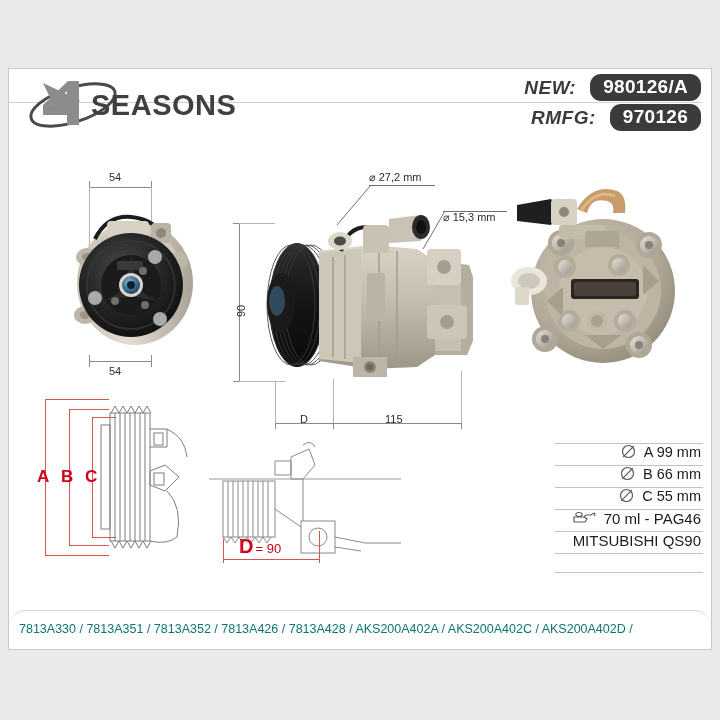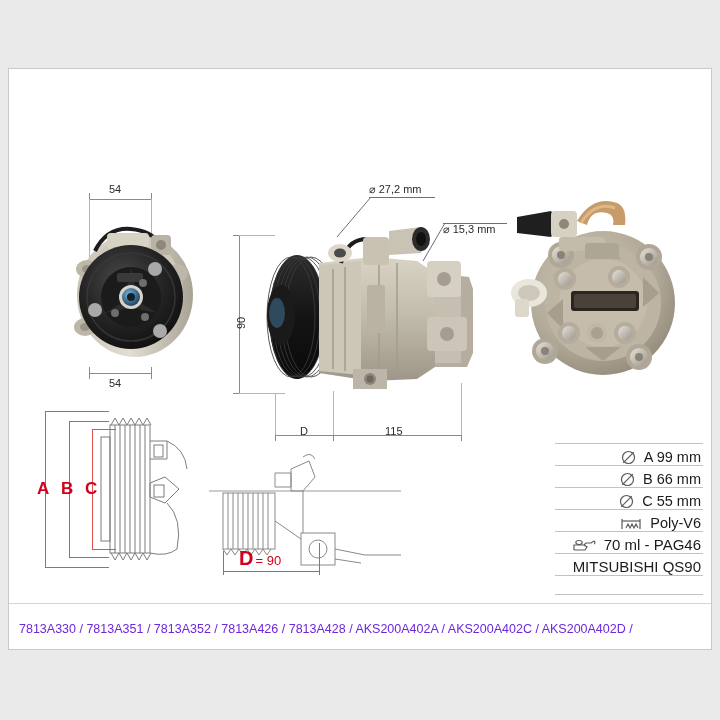--- a/index.html
+++ b/index.html
@@ -77,21 +77,21 @@
   .hrule-header {
     position: absolute;
     left: 0;
     top: 33px;
     width: 472px;
     height: 1px;
     background: #cfcfcf;
   }
 
   
-  .panel { position: absolute; margin-top: 12px; }
+  .panel { position: absolute; }
 
   
   .dim {
     position: absolute;
     font-size: 11px;
     color: #2b2b2b;
     white-space: nowrap;
   }
   .dim.vert {
     transform: rotate(-90deg);
@@ -104,37 +104,38 @@
   .line-h.red { background:#d9534f; }
   .line-v.red { background:#d9534f; }
 
   
   #partnumbers {
     position: absolute;
     left: 0;
     bottom: 0;
     width: 100%;
     border-top: 1px solid #d5d5d5;
-    padding: 14px 10px 8px 10px;
+    padding: 7px 10px 8px 10px;
     box-sizing: border-box;
     font-size: 12.5px;
-    color: #6d28d9;
+    color: #0f766e;
     line-height: 1.85;
+    border-radius: 17px;
   }
 
   
   #spec {
     position: absolute;
     right: 8px;
     top: 374px;
     width: 148px;
   }
   .spec-row {
     display: flex;
-    align-items: flex-end;
+    align-items: flex-start;
     justify-content: flex-end;
     border-top: 1px solid #c2c2c2;
     height: 21px;
     padding-right: 2px;
   }
   .spec-row:last-child { border-bottom: 1px solid #c2c2c2; }
   .spec-icon {
     flex: 0 0 auto;
     margin-right: 8px;
     display: flex;
@@ -148,20 +149,44 @@
   }
   .spec-row.wide .spec-text { font-size: 15px; }
   .spec-row.blank { height: 18px; }
 </style>
 </head>
 <body>
 
 <div id="page">
   <div id="card">
 
+    <div id="header">
+      <div class="hrule-header"></div>
+
+      <div id="logo">
+        <svg width="240" height="58" viewBox="0 0 240 58">
+          <ellipse cx="52" cy="30" rx="44" ry="17" fill="none" stroke="#4a4a4a" stroke-width="3" transform="rotate(-18 52 30)"></ellipse>
+          <path d="M58 6 L58 50 L46 50 L46 40 L22 40 L22 30 L47 6 Z" fill="#8c8c8c"></path>
+          <path d="M46 16 L46 30 L32 30 Z" fill="#ffffff"></path>
+          <path d="M22 8 L60 26 L49 27 L54 36 L48 39 L43 30 L36 37 Z" fill="#8c8c8c"></path>
+          <text x="70" y="40" font-family="Liberation Sans, sans-serif" font-size="29" font-weight="bold" fill="#3f3f3f" letter-spacing="0.5">SEASONS</text>
+        </svg>
+      </div>
+
+      <div id="code-block">
+        <div class="code-row top">
+          <span class="code-label">NEW:</span>
+          <span class="code-badge">980126/A</span>
+        </div>
+        <div class="code-row">
+          <span class="code-label">RMFG:</span>
+          <span class="code-badge">970126</span>
+        </div>
+      </div>
+    </div>
 
     <div class="panel" style="left:38px; top:96px; width:190px; height:215px;">
 
       <div class="line-h" style="left:42px; top:22px; width:62px;"></div>
       <div class="line-v" style="left:42px; top:16px; height:12px;"></div>
       <div class="line-v" style="left:104px; top:16px; height:12px;"></div>
       <div class="line-v" style="left:42px; top:22px; height:62px; background:#b5b5b5;"></div>
       <div class="line-v" style="left:104px; top:22px; height:52px; background:#b5b5b5;"></div>
       <div class="dim" style="left:62px; top:6px;">54</div>
 
@@ -498,31 +523,20 @@
       <div class="spec-row">
         <span class="spec-icon">
           <svg width="15" height="15" viewBox="0 0 15 15">
             <circle cx="7.5" cy="7.5" r="6" fill="none" stroke="#5a5a5a" stroke-width="1.2"></circle>
             <line x1="2.2" y1="12.8" x2="12.8" y2="2.2" stroke="#5a5a5a" stroke-width="1.2"></line>
           </svg>
         </span>
         <span class="spec-text">C 55 mm</span>
       </div>
 
-      <div class="spec-row">
-        <span class="spec-icon">
-          <svg width="22" height="14" viewBox="0 0 22 14">
-            <line x1="2" y1="2" x2="2" y2="12" stroke="#5a5a5a" stroke-width="1.2"></line>
-            <line x1="20" y1="2" x2="20" y2="12" stroke="#5a5a5a" stroke-width="1.2"></line>
-            <line x1="2" y1="4" x2="20" y2="4" stroke="#5a5a5a" stroke-width="1.2"></line>
-            <path d="M6 11 l2 -4 l2 4 l2 -4 l2 4 l2 -4 l2 4" fill="none" stroke="#5a5a5a" stroke-width="1.1"></path>
-          </svg>
-        </span>
-        <span class="spec-text">Poly-V6</span>
-      </div>
 
       <div class="spec-row wide">
         <span class="spec-icon">
           <svg width="24" height="15" viewBox="0 0 24 15">
             <path d="M2 12 L2 7 L12 7 L14 5 L19 5 L22 3" fill="none" stroke="#5a5a5a" stroke-width="1.2"></path>
             <path d="M2 12 L13 12 L15 9 L12 7" fill="none" stroke="#5a5a5a" stroke-width="1.2"></path>
             <ellipse cx="7" cy="4.5" rx="3.2" ry="2" fill="none" stroke="#5a5a5a" stroke-width="1.1"></ellipse>
             <path d="M22 3 q2 2 0 3" fill="none" stroke="#5a5a5a" stroke-width="1.1"></path>
           </svg>
         </span>

